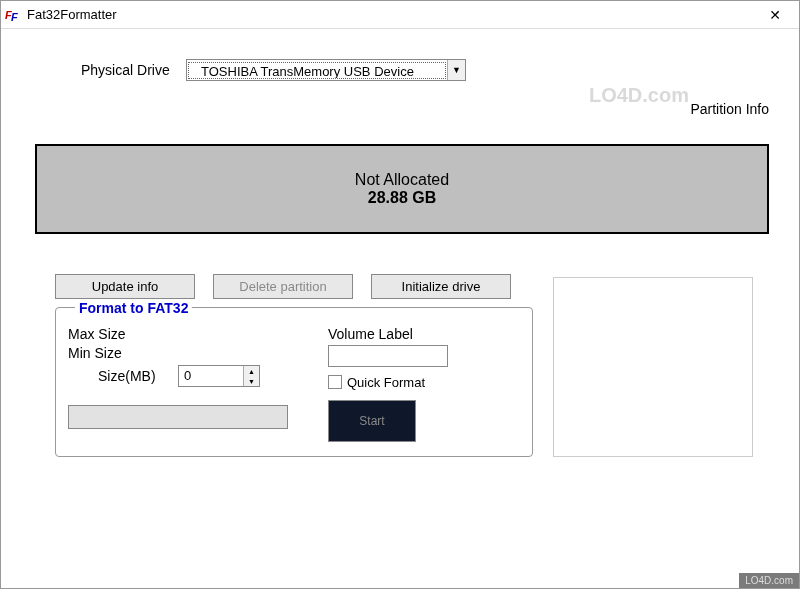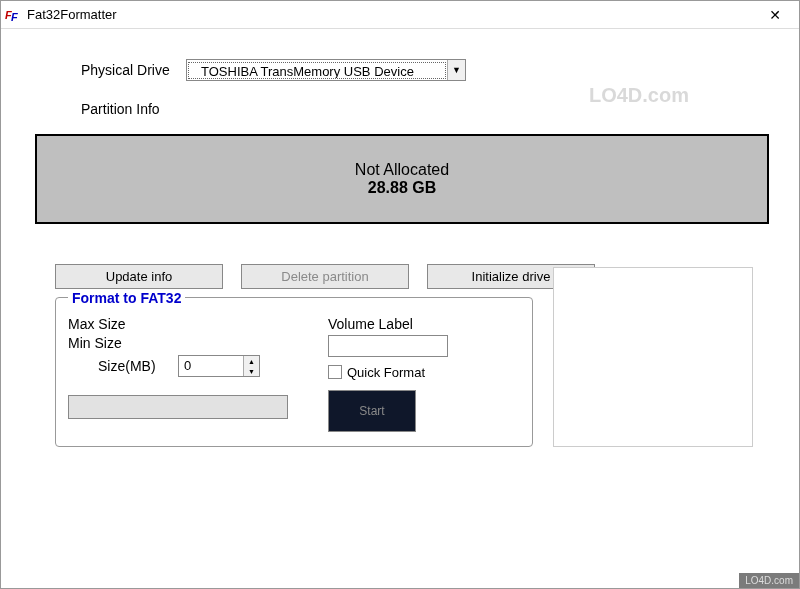--- a/index.html
+++ b/index.html
@@ -94,22 +94,23 @@
       height: 20px;
       border-left: 1px solid #aaa;
       display: flex;
       align-items: center;
       justify-content: center;
       background: #f0f0f0;
       font-size: 9px;
     }
     .partition-info-label {
       margin-left: 50px;
-      margin-bottom: 17px;
-      font-size: 14px;
+      margin-bottom: 27px;
+      font-size: 14px;
+      text-align: right;
     }
     .partition-box {
       margin: 0 0 40px 4px;
       border: 2px solid #000;
       background: #bfbfbf;
       height: 90px;
       display: flex;
       flex-direction: column;
       align-items: center;
       justify-content: center;
@@ -122,21 +123,21 @@
       font-weight: bold;
       font-size: 16px;
     }
     .button-row {
       display: flex;
       gap: 18px;
       margin-left: 24px;
       margin-bottom: 8px;
     }
     .btn {
-      width: 168px;
+      width: 140px;
       height: 25px;
       border: 1px solid #888;
       background: #e8e8e8;
       font-size: 13px;
       display: flex;
       align-items: center;
       justify-content: center;
       cursor: pointer;
     }
     .btn.disabled {
@@ -151,21 +152,21 @@
     .format-panel {
       width: 478px;
       border: 1px solid #999;
       border-radius: 4px;
       position: relative;
       padding: 8px 12px 12px 12px;
     }
     .format-title {
       position: absolute;
       top: -8px;
-      left: 12px;
+      left: 19px;
       background: #fff;
       padding: 0 4px;
       color: #0000cc;
       font-weight: bold;
       font-size: 14px;
     }
     .format-row {
       display: flex;
       margin-top: 10px;
     }

